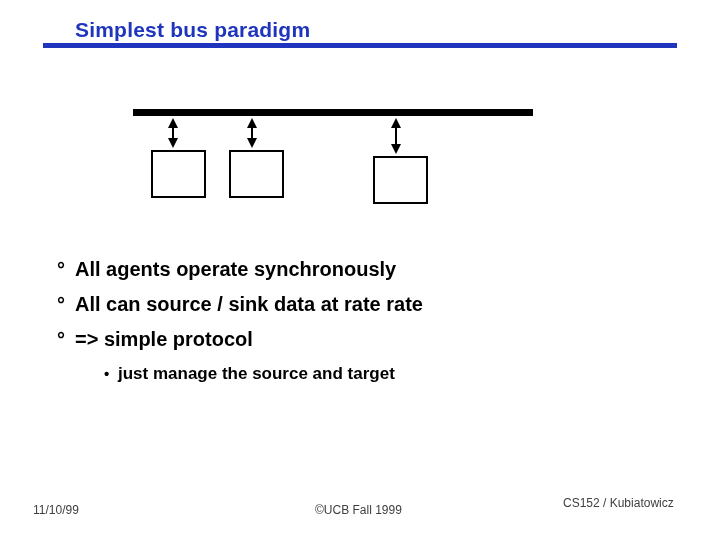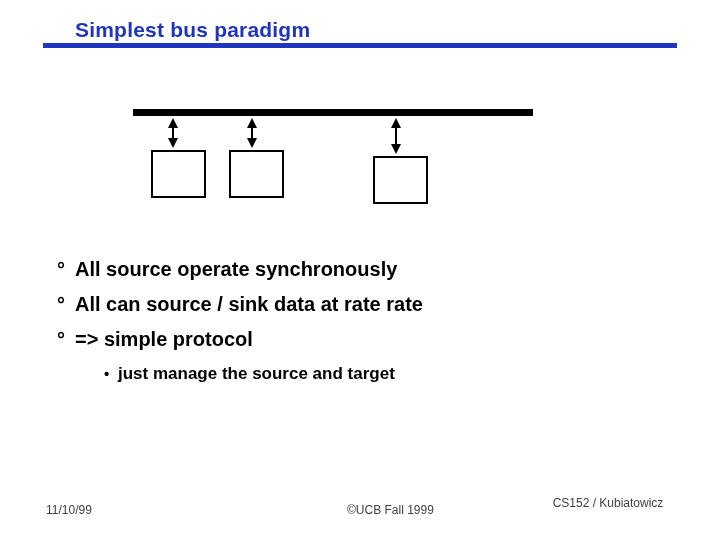--- a/index.html
+++ b/index.html
@@ -65,41 +65,40 @@
   .bullet-row.sub .marker {
     width: 14px;
     font-size: 15px;
   }
   .row-1 { top: 258px; }
   .row-2 { top: 293px; }
   .row-3 { top: 328px; }
   .row-4 { top: 364px; }
   .footer-date {
     position: absolute;
-    left: 46px;
+    left: 33px;
     top: 503px;
     font-size: 12px;
     color: #404040;
     white-space: nowrap;
   }
   .footer-copyright {
     position: absolute;
     left: 315px;
     top: 503px;
     font-size: 12px;
     color: #404040;
     white-space: nowrap;
-    margin-left: 32px;
   }
   .footer-course {
     position: absolute;
-    left: 533px;
+    left: 563px;
     top: 495px;
     width: 150px;
-    text-align: center;
+    text-align: left;
     font-size: 12px;
     line-height: 16px;
     color: #404040;
   }
 </style>
 </head>
 <body>
 
 <div class="slide">
 
@@ -116,21 +115,21 @@
     <line x1="173" y1="120" x2="173" y2="146" stroke="#000000" stroke-width="2" marker-start="url(#ah)" marker-end="url(#ah)"></line>
     <line x1="252" y1="120" x2="252" y2="146" stroke="#000000" stroke-width="2" marker-start="url(#ah)" marker-end="url(#ah)"></line>
     <line x1="396" y1="120" x2="396" y2="152" stroke="#000000" stroke-width="2" marker-start="url(#ah)" marker-end="url(#ah)"></line>
     <rect x="152" y="151" width="53" height="46" fill="#ffffff" stroke="#000000" stroke-width="2"></rect>
     <rect x="230" y="151" width="53" height="46" fill="#ffffff" stroke="#000000" stroke-width="2"></rect>
     <rect x="374" y="157" width="53" height="46" fill="#ffffff" stroke="#000000" stroke-width="2"></rect>
   </svg>
 
   <div class="bullet-row row-1">
     <span class="marker">°</span>
-    <span class="btext">All source operate synchronously</span>
+    <span class="btext">All agents operate synchronously</span>
   </div>
   <div class="bullet-row row-2">
     <span class="marker">°</span>
     <span class="btext">All can source / sink data at rate rate</span>
   </div>
   <div class="bullet-row row-3">
     <span class="marker">°</span>
     <span class="btext">=&gt; simple protocol</span>
   </div>
   <div class="bullet-row row-4 sub">

